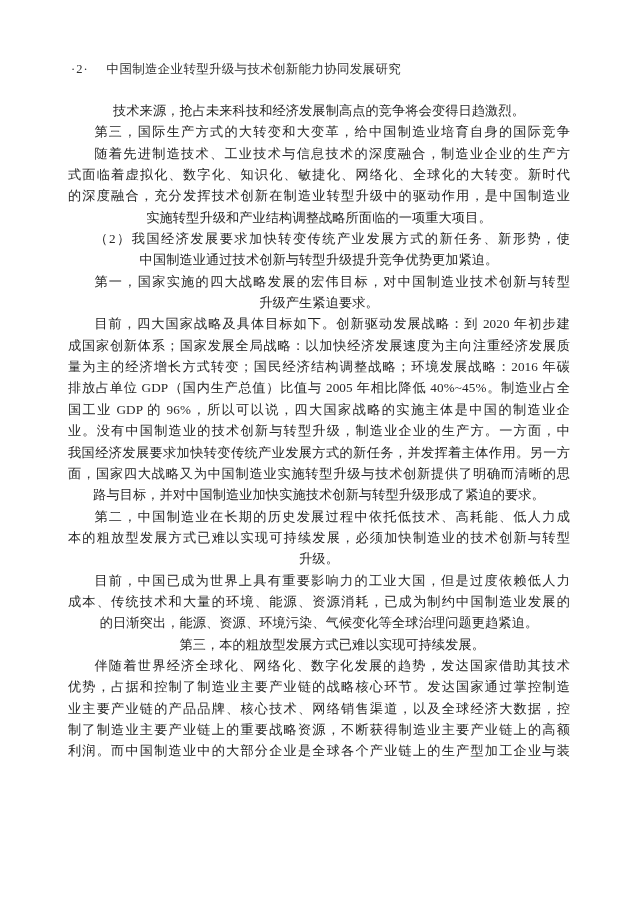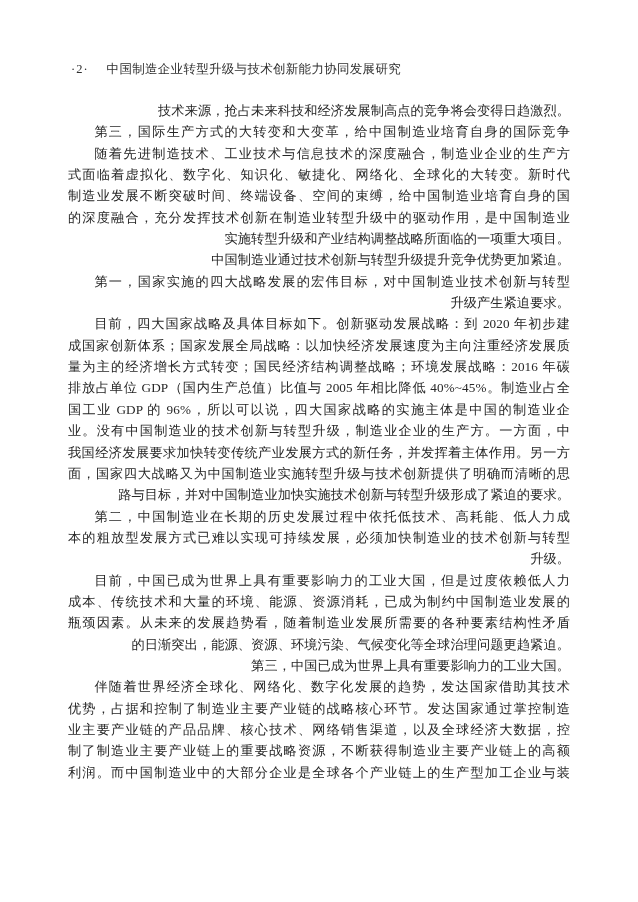--- a/index.html
+++ b/index.html
@@ -42,21 +42,21 @@
     top: 100px;
     width: 502px;
     color: #262626;
   }
   .line {
     height: 21.35px;
     line-height: 21.35px;
     font-size: 13.2px;
     letter-spacing: 0.1px;
     white-space: nowrap;
-    text-align: right;
+    text-align: center;
   }
   .line.justify {
     white-space: normal;
     text-align: justify;
     text-align-last: justify;
     overflow: hidden;
   }
   .line.indent {
     text-indent: 2em;
   }
@@ -67,42 +67,41 @@
 <div class="page">
   <div class="running-header">
     <span class="page-number">·2·</span>
     <span class="book-title">中国制造企业转型升级与技术创新能力协同发展研究</span>
   </div>
   <div class="page-body">
       <div class="line">技术来源，抢占未来科技和经济发展制高点的竞争将会变得日趋激烈。</div>
       <div class="line indent justify">第三，国际生产方式的大转变和大变革，给中国制造业培育自身的国际竞争</div>
       <div class="line indent justify">随着先进制造技术、工业技术与信息技术的深度融合，制造业企业的生产方</div>
       <div class="line justify">式面临着虚拟化、数字化、知识化、敏捷化、网络化、全球化的大转变。新时代</div>
-      <div class="line justify">制造业发展不断突破时间、终端设备、空间的束缚，给中国制造业培育自身的国</div>
       <div class="line justify">的深度融合，充分发挥技术创新在制造业转型升级中的驱动作用，是中国制造业</div>
       <div class="line">实施转型升级和产业结构调整战略所面临的一项重大项目。</div>
+      <div class="line indent justify">（2）我国经济发展要求加快转变传统产业发展方式的新任务、新形势，使</div>
       <div class="line">中国制造业通过技术创新与转型升级提升竞争优势更加紧迫。</div>
       <div class="line indent justify">第一，国家实施的四大战略发展的宏伟目标，对中国制造业技术创新与转型</div>
       <div class="line">升级产生紧迫要求。</div>
       <div class="line indent justify">目前，四大国家战略及具体目标如下。创新驱动发展战略：到 2020 年初步建</div>
       <div class="line justify">成国家创新体系；国家发展全局战略：以加快经济发展速度为主向注重经济发展质</div>
       <div class="line justify">量为主的经济增长方式转变；国民经济结构调整战略；环境发展战略：2016 年碳</div>
       <div class="line justify">排放占单位 GDP（国内生产总值）比值与 2005 年相比降低 40%~45%。制造业占全</div>
       <div class="line justify">国工业 GDP 的 96%，所以可以说，四大国家战略的实施主体是中国的制造业企</div>
       <div class="line justify">业。没有中国制造业的技术创新与转型升级，制造业企业的生产方。一方面，中</div>
       <div class="line justify">我国经济发展要求加快转变传统产业发展方式的新任务，并发挥着主体作用。另一方</div>
       <div class="line justify">面，国家四大战略又为中国制造业实施转型升级与技术创新提供了明确而清晰的思</div>
       <div class="line">路与目标，并对中国制造业加快实施技术创新与转型升级形成了紧迫的要求。</div>
       <div class="line indent justify">第二，中国制造业在长期的历史发展过程中依托低技术、高耗能、低人力成</div>
       <div class="line justify">本的粗放型发展方式已难以实现可持续发展，必须加快制造业的技术创新与转型</div>
       <div class="line">升级。</div>
       <div class="line indent justify">目前，中国已成为世界上具有重要影响力的工业大国，但是过度依赖低人力</div>
       <div class="line justify">成本、传统技术和大量的环境、能源、资源消耗，已成为制约中国制造业发展的</div>
-      <div class="line justify">瓶颈因素。从未来的发展趋势看，随着制造业发展所需要的各种要素结构性矛盾</div>
       <div class="line">的日渐突出，能源、资源、环境污染、气候变化等全球治理问题更趋紧迫。</div>
-      <div class="line indent">第三，中国已成为世界上具有重要影响力的工业大国。</div>
+      <div class="line indent">第三，本的粗放型发展方式已难以实现可持续发展。</div>
       <div class="line indent justify">伴随着世界经济全球化、网络化、数字化发展的趋势，发达国家借助其技术</div>
       <div class="line justify">优势，占据和控制了制造业主要产业链的战略核心环节。发达国家通过掌控制造</div>
       <div class="line justify">业主要产业链的产品品牌、核心技术、网络销售渠道，以及全球经济大数据，控</div>
       <div class="line justify">制了制造业主要产业链上的重要战略资源，不断获得制造业主要产业链上的高额</div>
       <div class="line justify">利润。而中国制造业中的大部分企业是全球各个产业链上的生产型加工企业与装</div>
     </div>
 </div>
 
 </body></html>

